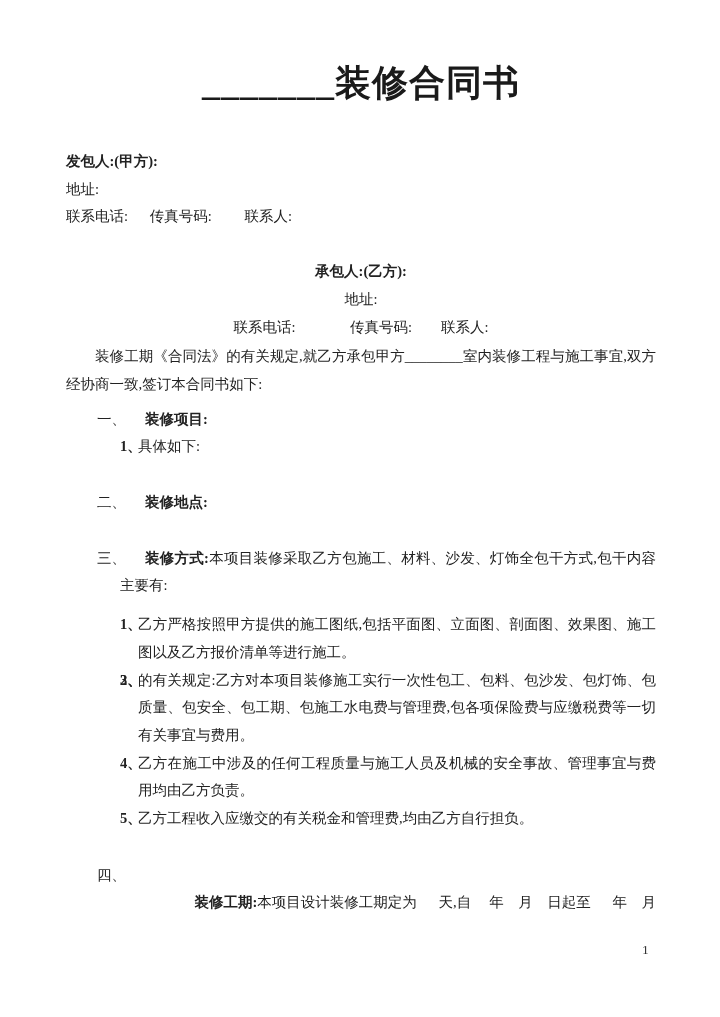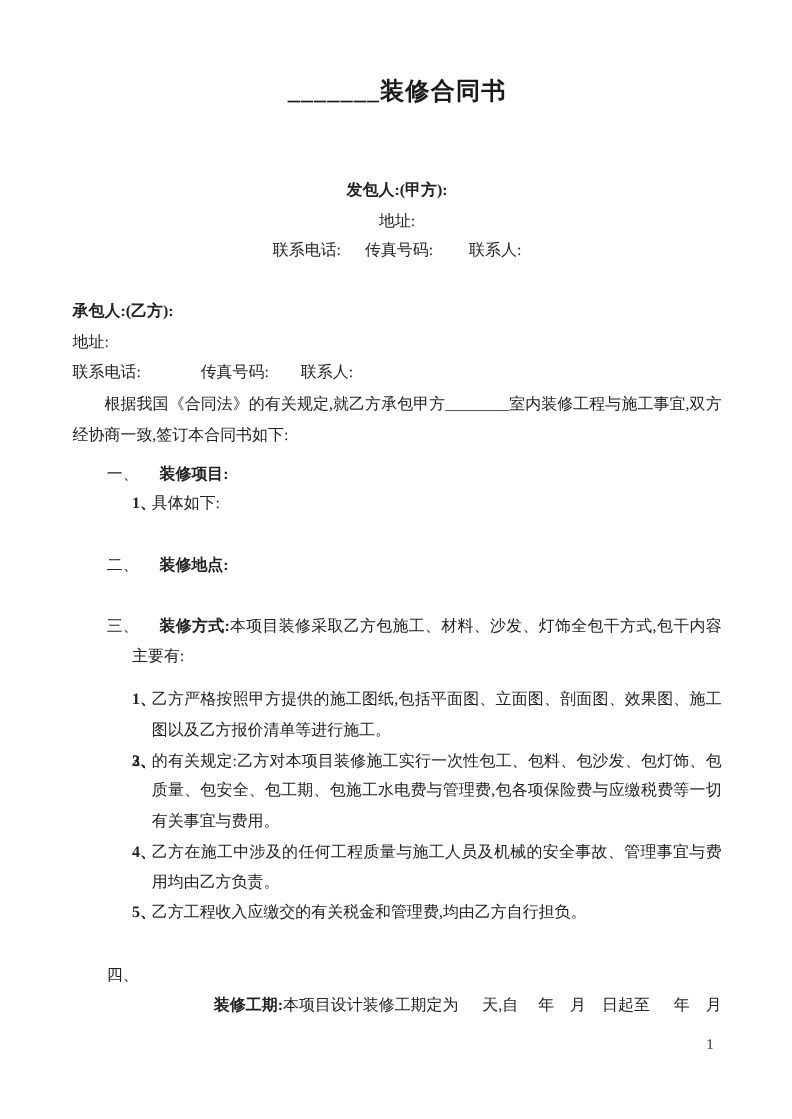--- a/index.html
+++ b/index.html
@@ -21,29 +21,29 @@
     line-height: 27.7px;
     color: #222222;
   }
   p { margin: 0; }
   .bold { font-weight: bold; }
   .pre { white-space: pre; }
 
   .title {
     margin: 62px 0 0 0;
     text-align: center;
-    font-size: 22px;
+    font-size: 36px;
     line-height: 42px;
     font-weight: bold;
     letter-spacing: 1px;
     color: #1a1a1a;
   }
 
-  .party-a { margin-top: 56px; text-align: center; }
-  .party-b { margin-top: 27px; }
+  .party-a { margin-top: 44px; }
+  .party-b { margin-top: 27px; text-align: center; }
 
   .preamble {
     margin-top: 2px;
     text-indent: 2em;
     text-align: justify;
   }
 
   .section {
     position: relative;
     padding-left: 54px; 
@@ -100,21 +100,21 @@
     <p>地址:</p>
     <p class="pre">联系电话:      传真号码:         联系人:</p>
   </div>
 
   <div class="party-b">
     <p class="bold">承包人:(乙方):</p>
     <p>地址:</p>
     <p class="pre">联系电话:               传真号码:        联系人:</p>
   </div>
 
-  <p class="preamble">根据我国《合同法》的有关规定,就乙方承包甲方________室内装修工程与施工事宜,双方经协商一致,签订本合同书如下:</p>
+  <p class="preamble">装修工期《合同法》的有关规定,就乙方承包甲方________室内装修工程与施工事宜,双方经协商一致,签订本合同书如下:</p>
 
   <div class="section sec-1">
     <span class="sec-num">一、</span>
     <p class="sec-body">
       <span class="sec-label">装修项目:</span><span></span>
     </p>
   </div>
   <div class="items-1">
     <div class="item">
       <span class="item-num">1、</span>

